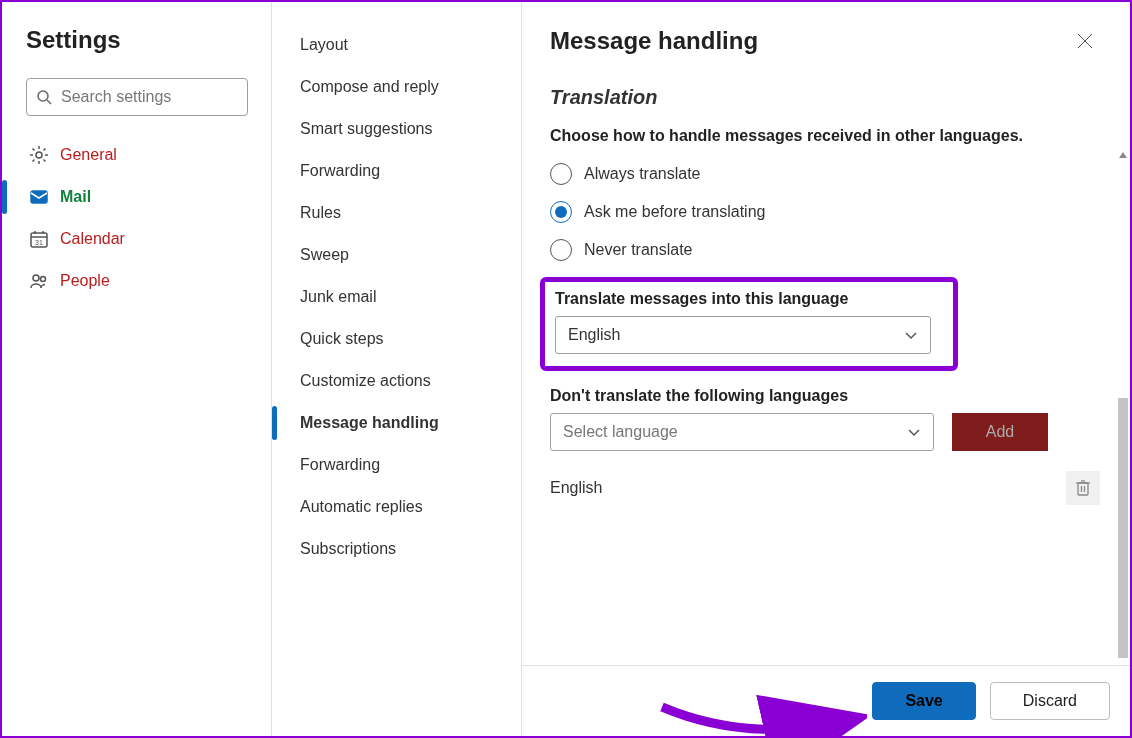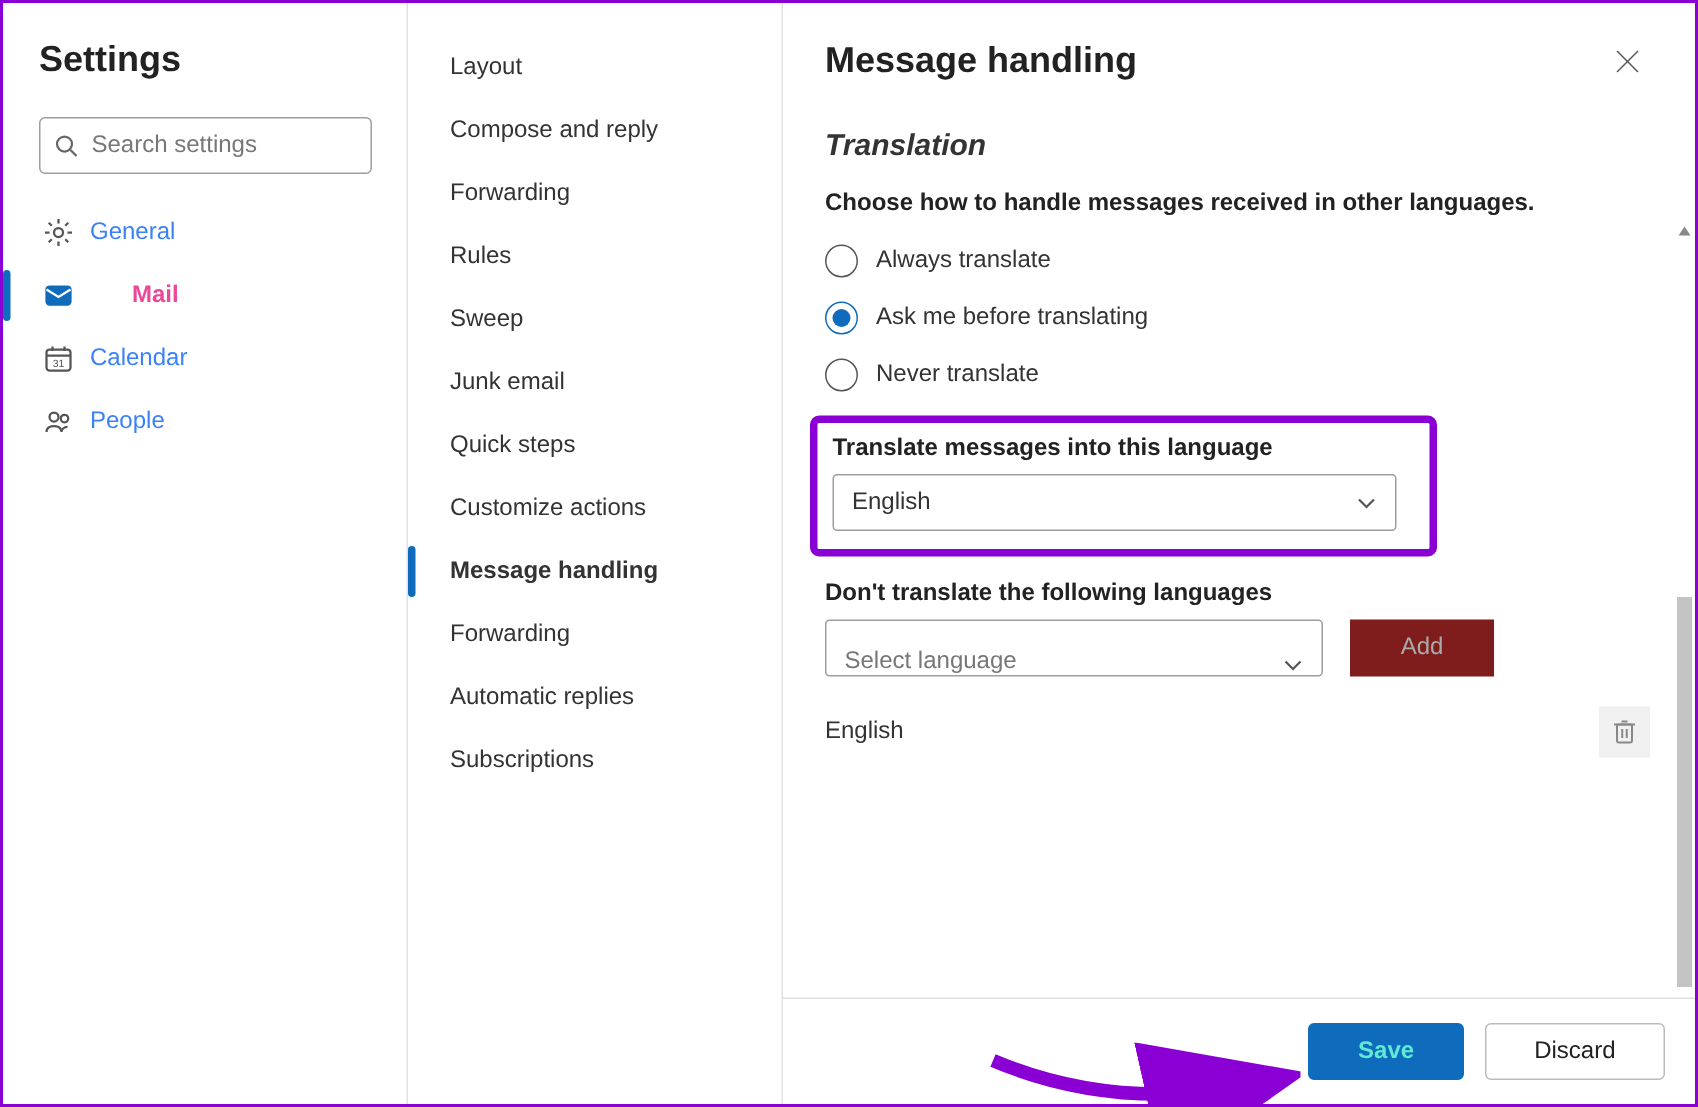--- a/index.html
+++ b/index.html
@@ -7,23 +7,23 @@
   .app { display: flex; width: 100%; height: 100%; }
 
   
   .col-settings { width: 270px; padding: 24px 14px 0 24px; border-right: 1px solid #e0e0e0; }
   .col-settings h1 { font-size: 24px; font-weight: 700; color: #222; margin-bottom: 24px; }
   .search-wrap { position: relative; margin-bottom: 18px; }
   .search-wrap svg { position: absolute; left: 10px; top: 50%; transform: translateY(-50%); }
   .search-wrap input { width: 222px; height: 38px; padding: 0 10px 0 34px; border: 1px solid #9e9e9e; border-radius: 4px; font-size: 16px; color: #555; background: #fff; }
   .search-wrap input::placeholder { color: #777; }
   .snav { list-style: none; }
-  .snav li { display: flex; align-items: center; height: 42px; padding-left: 2px; font-size: 16px; color: #3b82f6; cursor: pointer; position: relative; }
+  .snav li { display: flex; align-items: center; height: 42px; padding-left: 2px; font-size: 16px; color: #b91c1c; cursor: pointer; position: relative; }
   .snav li .ic { width: 22px; height: 22px; display: inline-flex; align-items: center; justify-content: center; margin-right: 10px; }
-  .snav li.active { font-weight: 700; color: #ec4899; gap: 28px; }
+  .snav li.active { font-weight: 700; color: #15803d; }
   .snav li.active::before { content: ""; position: absolute; left: -24px; top: 4px; bottom: 4px; width: 5px; background: #0f6cbd; border-radius: 3px; }
 
   
   .col-sub { width: 250px; padding: 22px 18px 0 18px; border-right: 1px solid #e0e0e0; }
   .subnav { list-style: none; }
   .subnav li { display: flex; align-items: center; height: 42px; padding-left: 10px; font-size: 16px; color: #333; cursor: pointer; position: relative; }
   .subnav li.active { font-weight: 700; }
   .subnav li.active::before { content: ""; position: absolute; left: -18px; top: 4px; bottom: 4px; width: 5px; background: #0f6cbd; border-radius: 3px; }
 
   
@@ -39,36 +39,36 @@
   .radio { width: 22px; height: 22px; border: 1.5px solid #555; border-radius: 50%; margin-right: 12px; position: relative; flex-shrink: 0; }
   .radio.checked { border-color: #0f6cbd; }
   .radio.checked::after { content: ""; position: absolute; inset: 4px; border-radius: 50%; background: #0f6cbd; }
   .radio-label { font-size: 16px; color: #333; }
 
   .hl-box { border: 5px solid #8a00d4; border-radius: 6px; padding: 8px 10px 12px; margin: 6px 0 16px -10px; width: 418px; }
   .field-label { font-size: 16px; font-weight: 600; color: #222; margin-bottom: 8px; }
   .select { width: 376px; height: 38px; border: 1px solid #9e9e9e; border-radius: 3px; display: flex; align-items: center; justify-content: space-between; padding: 0 12px; font-size: 16px; color: #333; cursor: pointer; background: #fff; }
 
   .dont-row { display: flex; align-items: center; gap: 18px; margin-top: 8px; }
-  .dont-row .select { width: 332px; align-items: flex-end; }
+  .dont-row .select { width: 384px; }
   .add-btn { width: 96px; height: 38px; border: none; background: #7f1d1d; color: #aaa; font-size: 16px; cursor: default; }
 
   .lang-item { display: flex; align-items: center; justify-content: space-between; margin-top: 20px; }
   .lang-item span { font-size: 16px; color: #333; }
   .del-btn { width: 34px; height: 34px; display: flex; align-items: center; justify-content: center; background: #f0f0f0; cursor: pointer; }
 
   
   .scroll-thumb { position: absolute; right: 2px; width: 10px; background: #c4c4c4; border-radius: 0; }
   .scroll-up-arrow { position: absolute; right: 2px; top: 78px; width: 10px; height: 10px; }
   .thumb1 { top: 330px; height: 260px; }
 
   
   .footer { border-top: 1px solid #e0e0e0; padding: 16px 20px; display: flex; justify-content: flex-end; gap: 14px; }
   .btn { height: 38px; padding: 0 32px; font-size: 16px; border-radius: 4px; cursor: pointer; border: 1px solid #bbb; background: #fff; color: #222; }
-  .btn.primary { background: #0f6cbd; border-color: #0f6cbd; color: #5eead4; font-weight: 600; }
+  .btn.primary { background: #0f6cbd; border-color: #0f6cbd; color: #000000; font-weight: 600; }
 
   
   .arrow-anno { position: absolute; left: 655px; top: 693px; pointer-events: none; }
 </style>
 </head>
 <body>
 
 <div class="app">
 
   <aside class="col-settings">
@@ -124,20 +124,23 @@
       </ul>
   </aside>
 
   <nav class="col-sub">
     <ul class="subnav" id="subnav">
         <li>
           <span>Layout</span>
         </li>
         <li>
           <span>Compose and reply</span>
+        </li>
+        <li>
+          <span>Smart suggestions</span>
         </li>
         <li>
           <span>Forwarding</span>
         </li>
         <li>
           <span>Rules</span>
         </li>
         <li>
           <span>Sweep</span>
         </li>

